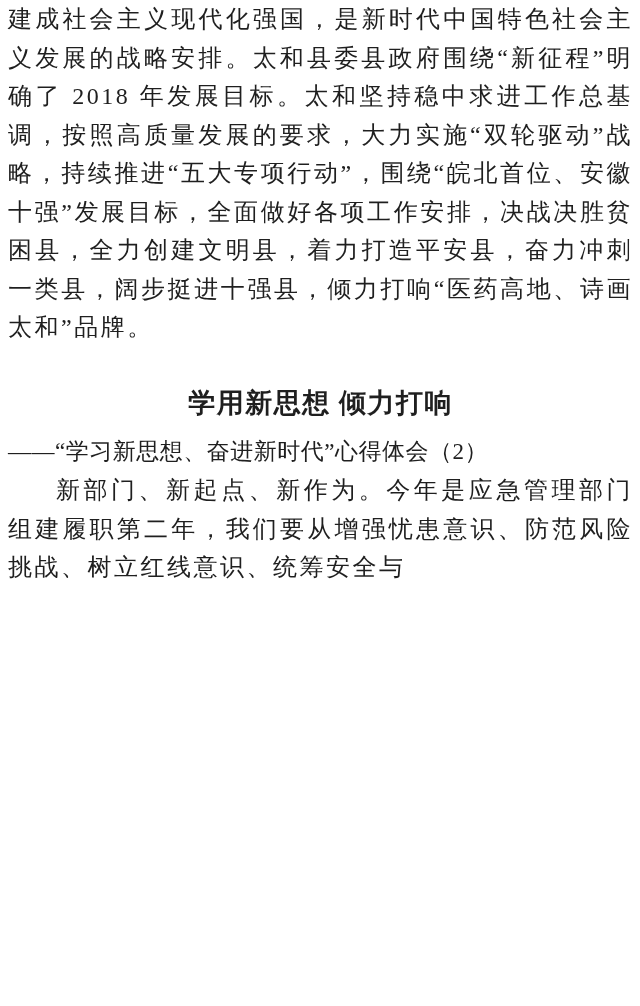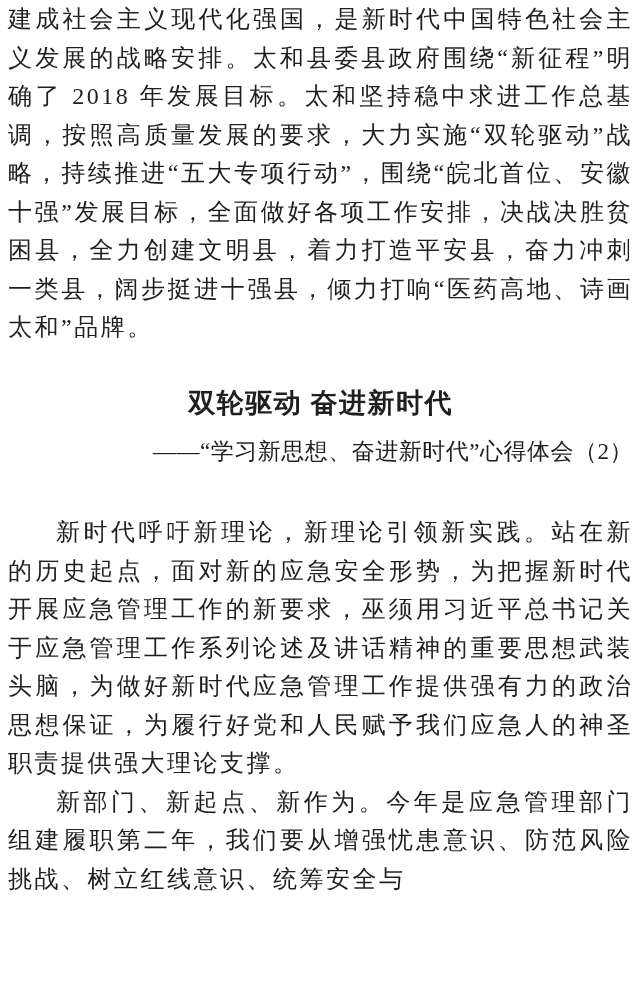--- a/index.html
+++ b/index.html
@@ -44,33 +44,32 @@
     letter-spacing: 1.5px;
     text-align: center;
     color: #1f1f1f;
   }
   .subtitle {
     margin: 10px 0 0 0;
     font-family: "Liberation Serif", "DejaVu Serif", serif;
     font-size: 23px;
     line-height: 38.5px;
     letter-spacing: 0.5px;
-    text-align: right;
+    text-align: left;
     color: #1f1f1f;
   }
 </style>
 </head>
 <body>
 
 <main class="page">
 
   <p class="para flush">建成社会主义现代化强国，是新时代中国特色社会主义发展的战略安排。太和县委县政府围绕“新征程”明确了 2018 年发展目标。太和坚持稳中求进工作总基调，按照高质量发展的要求，大力实施“双轮驱动”战略，持续推进“五大专项行动”，围绕“皖北首位、安徽十强”发展目标，全面做好各项工作安排，决战决胜贫困县，全力创建文明县，着力打造平安县，奋力冲刺一类县，阔步挺进十强县，倾力打响“医药高地、诗画太和”品牌。</p>
 
 
-  <h1 class="heading">双轮驱动 奋进新时代</h1>
+  <h1 class="heading">学用新思想 倾力打响</h1>
 
   <div class="subtitle">——“学习新思想、奋进新时代”心得体会（2）</div>
 
-  <p class="para gap-top">新时代呼吁新理论，新理论引领新实践。站在新的历史起点，面对新的应急安全形势，为把握新时代开展应急管理工作的新要求，巫须用习近平总书记关于应急管理工作系列论述及讲话精神的重要思想武装头脑，为做好新时代应急管理工作提供强有力的政治思想保证，为履行好党和人民赋予我们应急人的神圣职责提供强大理论支撑。</p>
 
   <p class="para">新部门、新起点、新作为。今年是应急管理部门组建履职第二年，我们要从增强忧患意识、防范风险挑战、树立红线意识、统筹安全与</p>
 
 </main>
 
 </body></html>

